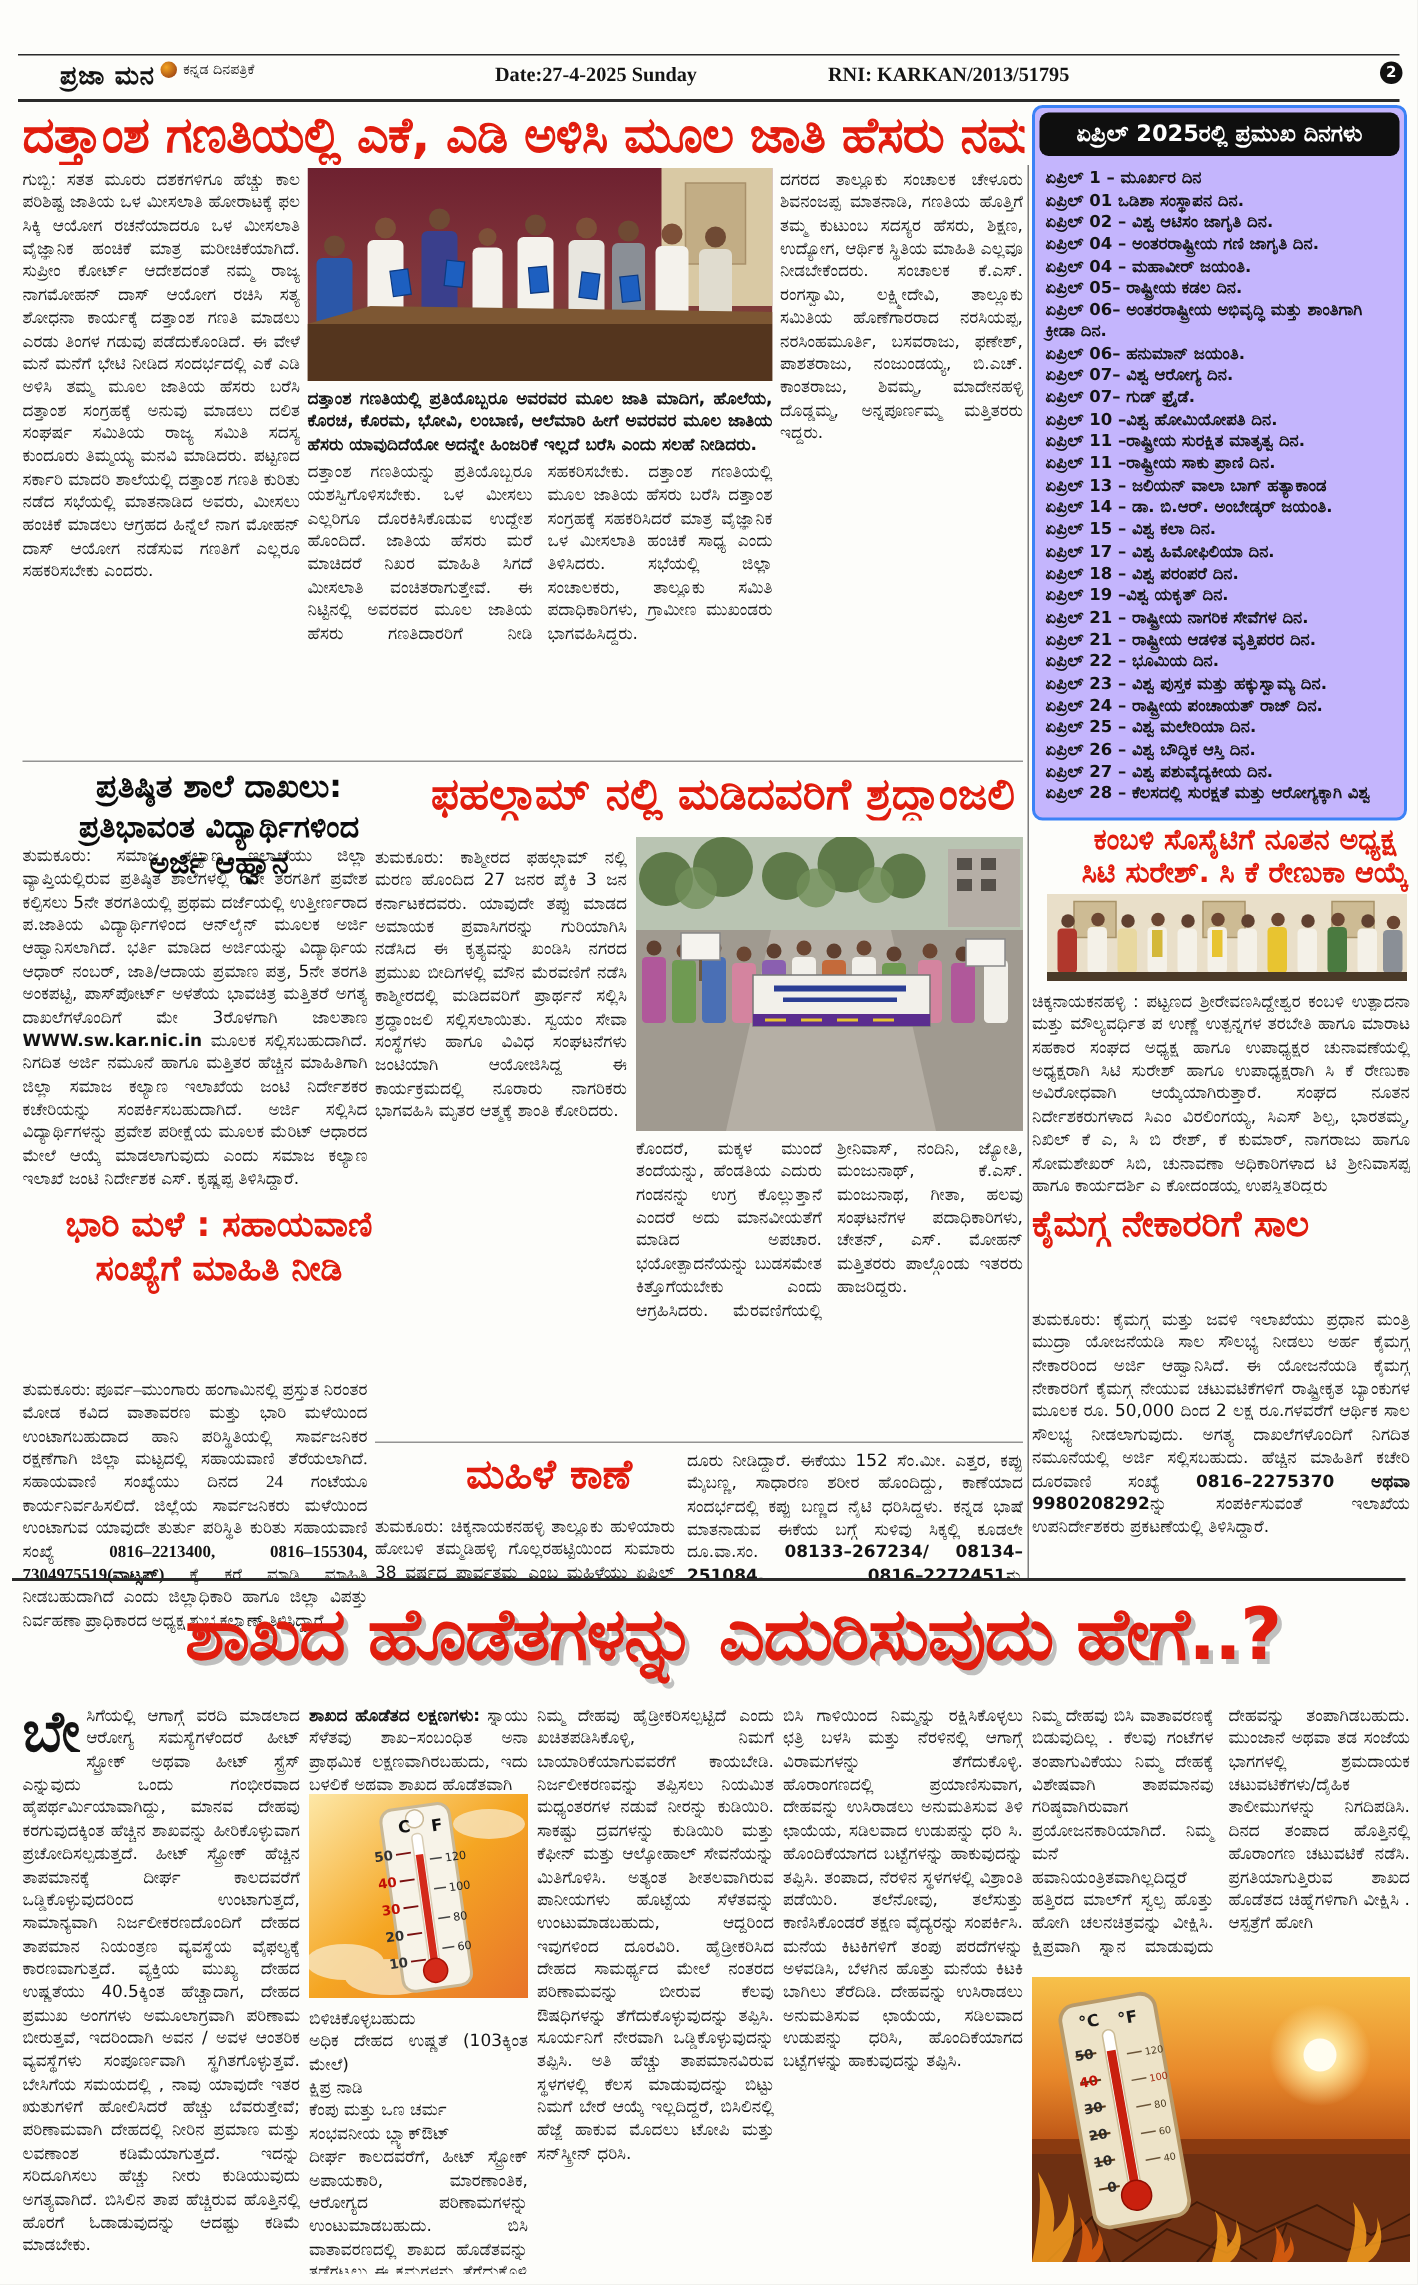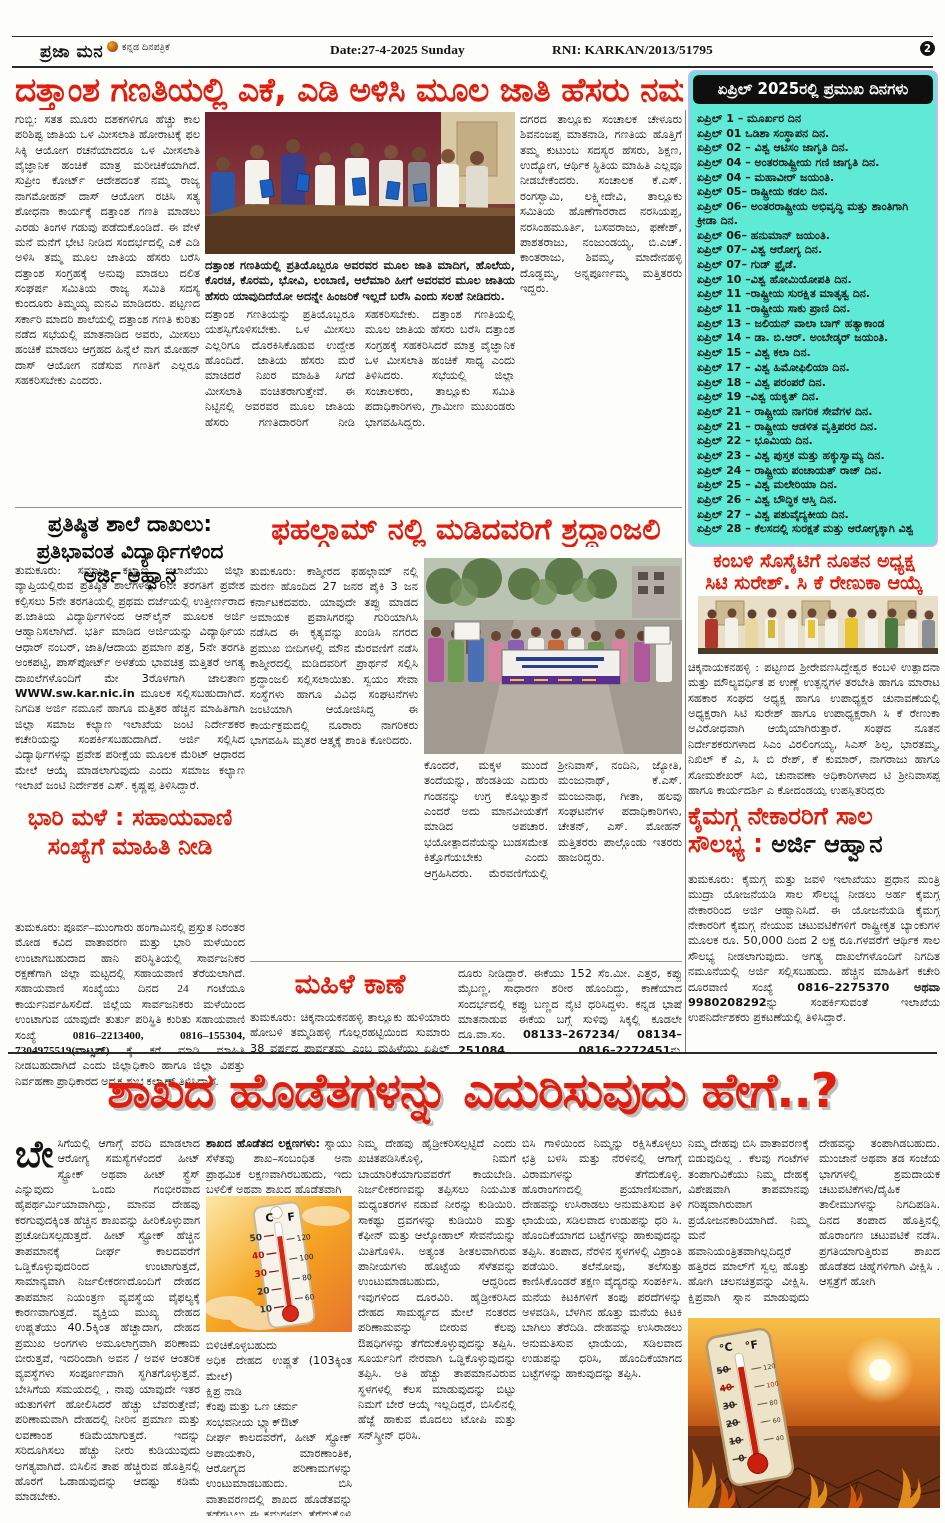--- a/index.html
+++ b/index.html
@@ -15,36 +15,36 @@
   }
   .abs{position:absolute;}
   .hline{position:absolute;background:var(--rule);height:1px;}
   .vline{position:absolute;background:var(--rule);width:1px;}
   .body-txt{
     font-size:11.3px;line-height:1.36;text-align:justify;
     overflow:hidden;color:var(--ink);
   }
   .bold{font-weight:bold;}
   .red{color:var(--red);}
-  .center{text-align:center;}
+  .center{text-align:center;margin-left:16px;}
   .nowrap{white-space:nowrap;overflow:hidden;}
   
   .mast-title{font-size:17px;font-weight:bold;letter-spacing:.5px;}
   .mast-sub{font-size:9.5px;}
   .hdr-item{font-size:13.5px;font-weight:bold;font-family:"Liberation Serif","DejaVu Serif",serif;}
   .page-circle{
     width:15px;height:15px;border-radius:50%;background:#111;color:#fff;
     font-size:10px;font-weight:bold;display:flex;align-items:center;justify-content:center;
   }
   
   .lead-head{font-size:33px;font-weight:bold;color:var(--red);letter-spacing:-.5px;}
   .sec-head-red{font-weight:bold;color:var(--red);}
   .sec-head-blk{font-weight:bold;color:#0d0d0d;}
   
-  .april-box{border:2px solid #c4b5fd;border-radius:7px;background:#5eead4;}
+  .april-box{border:2px solid #3b82f6;border-radius:7px;background:#c4b5fd;}
   .april-title{
     margin:3px;background:#0f0f0f;color:#fff;border-radius:6px;
     font-size:15px;font-weight:bold;text-align:center;padding:5px 2px 6px;
   }
   .april-list{padding:5px 7px;font-size:11px;line-height:1.28;font-weight:bold;overflow:hidden;}
   .april-item{margin-bottom:.6px;}
   .dropcap{
     float:left;font-size:38px;line-height:.85;font-weight:bold;
     margin:2px 4px 0 0;
   }
@@ -149,21 +149,20 @@
         <rect x="207" y="23" width="13" height="30" rx="3" fill="#f4f1e8"></rect>
       <circle cx="231" cy="19" r="4.5" fill="#6b4632"></circle>
         <rect x="224" y="24" width="13" height="29" rx="3" fill="#8a8f96"></rect>
     </g>
     <rect x="0" y="52" width="240" height="6" fill="#4a3a28"></rect>
   </svg>
   <div class="abs body-txt" style="left:688px;top:660px;width:252px;height:136px;">ಚಿಕ್ಕನಾಯಕನಹಳ್ಳಿ : ಪಟ್ಟಣದ ಶ್ರೀರೇವಣಸಿದ್ದೇಶ್ವರ ಕಂಬಳಿ ಉತ್ಪಾದನಾ ಮತ್ತು ಮೌಲ್ಯವರ್ಧಿತ ಪ ಉಣ್ಣೆ ಉತ್ಪನ್ನಗಳ ತರಬೇತಿ ಹಾಗೂ ಮಾರಾಟ ಸಹಕಾರ ಸಂಘದ ಅಧ್ಯಕ್ಷ ಹಾಗೂ ಉಪಾಧ್ಯಕ್ಷರ ಚುನಾವಣೆಯಲ್ಲಿ ಅಧ್ಯಕ್ಷರಾಗಿ ಸಿಟಿ ಸುರೇಶ್ ಹಾಗೂ ಉಪಾಧ್ಯಕ್ಷರಾಗಿ ಸಿ ಕೆ ರೇಣುಕಾ ಅವಿರೋಧವಾಗಿ ಆಯ್ಕೆಯಾಗಿರುತ್ತಾರೆ. ಸಂಘದ ನೂತನ ನಿರ್ದೇಶಕರುಗಳಾದ ಸಿಎಂ ವಿರಲಿಂಗಯ್ಯ, ಸಿಎಸ್ ಶಿಲ್ಪ, ಭಾರತಮ್ಮ, ನಿಖಿಲ್ ಕೆ ಎ, ಸಿ ಬಿ ರೇಶ್, ಕೆ ಕುಮಾರ್, ನಾಗರಾಜು ಹಾಗೂ ಸೋಮಶೇಖರ್ ಸಿಬಿ, ಚುನಾವಣಾ ಅಧಿಕಾರಿಗಳಾದ ಟಿ ಶ್ರೀನಿವಾಸಪ್ಪ ಹಾಗೂ ಕಾರ್ಯದರ್ಶಿ ಎ ಕೋದಂಡಯ್ಯ ಉಪಸ್ಥಿತರಿದ್ದರು</div>
 
   <div class="abs" style="left:688px;top:802px;width:252px;line-height:1.18;font-size:24px;font-weight:bold;">
     <div class="red">ಕೈಮಗ್ಗ ನೇಕಾರರಿಗೆ ಸಾಲ</div>
-    <div><span class="red">ಸೌಲಭ್ಯ :</span> <span>ಅರ್ಜಿ ಆಹ್ವಾನ</span></div>
   </div>
   <div class="abs body-txt" style="left:688px;top:872px;width:252px;height:180px;">
     <span>ತುಮಕೂರು: ಕೈಮಗ್ಗ ಮತ್ತು ಜವಳಿ ಇಲಾಖೆಯು ಪ್ರಧಾನ ಮಂತ್ರಿ ಮುದ್ರಾ ಯೋಜನೆಯಡಿ ಸಾಲ ಸೌಲಭ್ಯ ನೀಡಲು ಅರ್ಹ ಕೈಮಗ್ಗ ನೇಕಾರರಿಂದ ಅರ್ಜಿ ಆಹ್ವಾನಿಸಿದೆ. ಈ ಯೋಜನೆಯಡಿ ಕೈಮಗ್ಗ ನೇಕಾರರಿಗೆ ಕೈಮಗ್ಗ ನೇಯುವ ಚಟುವಟಿಕೆಗಳಿಗೆ ರಾಷ್ಟ್ರೀಕೃತ ಬ್ಯಾಂಕುಗಳ ಮೂಲಕ ರೂ. 50,000 ದಿಂದ 2 ಲಕ್ಷ ರೂ.ಗಳವರೆಗೆ ಆರ್ಥಿಕ ಸಾಲ ಸೌಲಭ್ಯ ನೀಡಲಾಗುವುದು. ಅಗತ್ಯ ದಾಖಲೆಗಳೊಂದಿಗೆ ನಿಗದಿತ ನಮೂನೆಯಲ್ಲಿ ಅರ್ಜಿ ಸಲ್ಲಿಸಬಹುದು. ಹೆಚ್ಚಿನ ಮಾಹಿತಿಗೆ ಕಚೇರಿ ದೂರವಾಣಿ ಸಂಖ್ಯೆ </span><b>0816–2275370 ಅಥವಾ 9980208292</b><span>ನ್ನು ಸಂಪರ್ಕಿಸುವಂತೆ ಇಲಾಖೆಯ ಉಪನಿರ್ದೇಶಕರು ಪ್ರಕಟಣೆಯಲ್ಲಿ ತಿಳಿಸಿದ್ದಾರೆ.</span>
   </div>
 
   <div class="abs body-txt" style="left:15px;top:112px;width:185px;height:394px;">ಗುಬ್ಬಿ: ಸತತ ಮೂರು ದಶಕಗಳಿಗೂ ಹೆಚ್ಚು ಕಾಲ ಪರಿಶಿಷ್ಟ ಜಾತಿಯ ಒಳ ಮೀಸಲಾತಿ ಹೋರಾಟಕ್ಕೆ ಫಲ ಸಿಕ್ಕಿ ಆಯೋಗ ರಚನೆಯಾದರೂ ಒಳ ಮೀಸಲಾತಿ ವೈಜ್ಞಾನಿಕ ಹಂಚಿಕೆ ಮಾತ್ರ ಮರೀಚಿಕೆಯಾಗಿದೆ. ಸುಪ್ರೀಂ ಕೋರ್ಟ್ ಆದೇಶದಂತೆ ನಮ್ಮ ರಾಜ್ಯ ನಾಗಮೋಹನ್ ದಾಸ್ ಆಯೋಗ ರಚಿಸಿ ಸತ್ಯ ಶೋಧನಾ ಕಾರ್ಯಕ್ಕೆ ದತ್ತಾಂಶ ಗಣತಿ ಮಾಡಲು ಎರಡು ತಿಂಗಳ ಗಡುವು ಪಡೆದುಕೊಂಡಿದೆ. ಈ ವೇಳೆ ಮನೆ ಮನೆಗೆ ಭೇಟಿ ನೀಡಿದ ಸಂದರ್ಭದಲ್ಲಿ ಎಕೆ ಎಡಿ ಅಳಿಸಿ ತಮ್ಮ ಮೂಲ ಜಾತಿಯ ಹೆಸರು ಬರೆಸಿ ದತ್ತಾಂಶ ಸಂಗ್ರಹಕ್ಕೆ ಅನುವು ಮಾಡಲು ದಲಿತ ಸಂಘರ್ಷ ಸಮಿತಿಯ ರಾಜ್ಯ ಸಮಿತಿ ಸದಸ್ಯ ಕುಂದೂರು ತಿಮ್ಮಯ್ಯ ಮನವಿ ಮಾಡಿದರು. ಪಟ್ಟಣದ ಸರ್ಕಾರಿ ಮಾದರಿ ಶಾಲೆಯಲ್ಲಿ ದತ್ತಾಂಶ ಗಣತಿ ಕುರಿತು ನಡೆದ ಸಭೆಯಲ್ಲಿ ಮಾತನಾಡಿದ ಅವರು, ಮೀಸಲು ಹಂಚಿಕೆ ಮಾಡಲು ಆಗ್ರಹದ ಹಿನ್ನೆಲೆ ನಾಗ ಮೋಹನ್ ದಾಸ್ ಆಯೋಗ ನಡೆಸುವ ಗಣತಿಗೆ ಎಲ್ಲರೂ ಸಹಕರಿಸಬೇಕು ಎಂದರು.</div>
 
   <svg class="abs" style="left:205px;top:112px;" width="310" height="142" viewBox="0 0 310 142">
     <defs>
       <linearGradient id="roomg" x1="0" y1="0" x2="0" y2="1">

